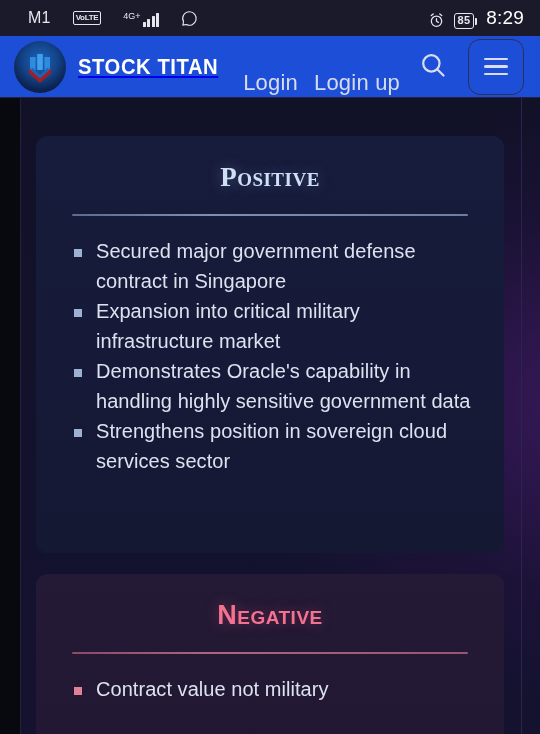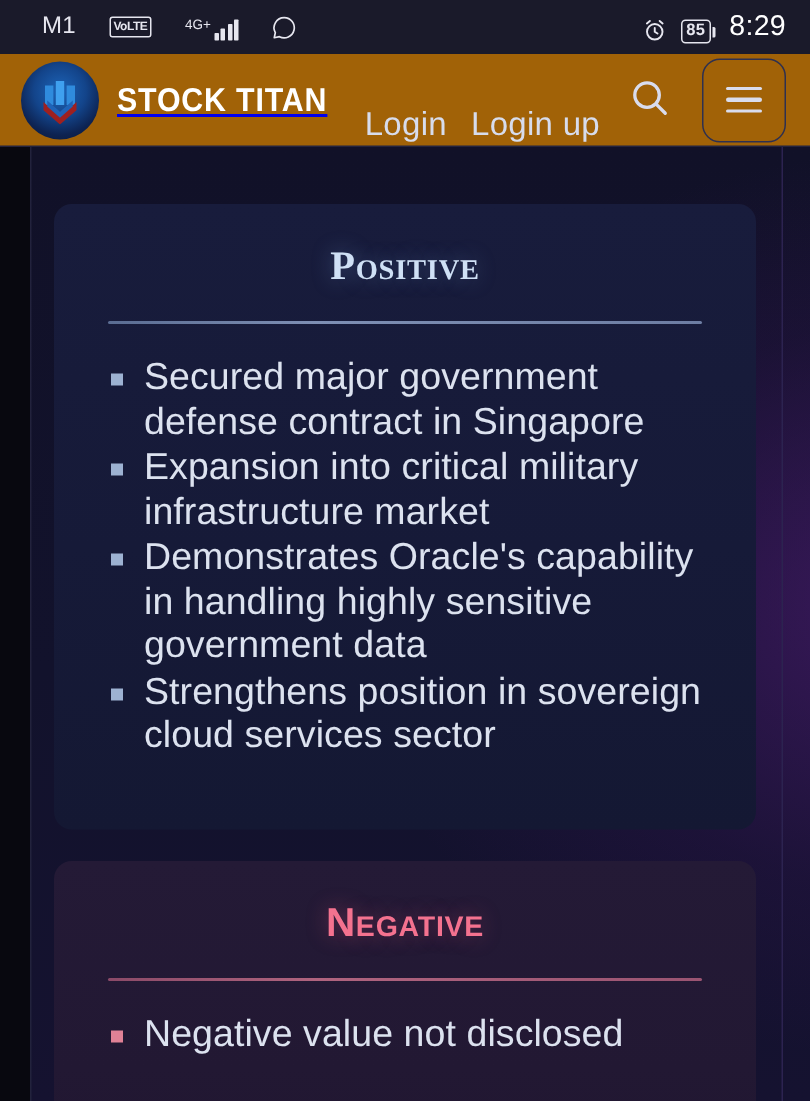--- a/index.html
+++ b/index.html
@@ -68,21 +68,21 @@
     line-height:1.05;
     letter-spacing:.2px;
   }
   .batt-cap { width:2px; height:7px; background:#e6e6ef; border-radius:0 1px 1px 0; }
   .clock { font-size:19px; color:#ffffff; letter-spacing:.2px; }
 
   
   #navbar {
     position:relative;
     height:62px;
-    background:#a16207;
+    background:#1d4ed8;
     display:flex;
     align-items:center;
     padding:0 16px 0 14px;
     z-index:20;
     border-bottom:1px solid #23233f;
   }
   #brand { display:flex; align-items:center; gap:12px; flex:0 0 auto; }
   .logo {
     width:52px; height:52px; border-radius:50%;
     background:radial-gradient(circle at 50% 38%, #1d64b8 0%, #13448a 42%, #0d2352 70%, #0a1530 100%);
@@ -187,21 +187,21 @@
   #divider-negative { background:linear-gradient(90deg, #8b4a68 0%, #b0647f 35%, #9a5472 100%); }
 
   ul.points {
     list-style:none;
     margin:21px 0 0 0;
     padding:0 26px 0 38px;
   }
   ul.points li {
     position:relative;
     color:#dce2ef;
-    font-size:25px;
+    font-size:20px;
     line-height:29.5px;
     padding-left:22px;
     margin-bottom:1px;
     letter-spacing:.05px;
   }
   ul.points li::before {
     content:"";
     position:absolute;
     left:0; top:12px;
     width:8px; height:8px;
@@ -296,18 +296,18 @@
         <li>Expansion into critical military infrastructure market</li>
         <li>Demonstrates Oracle's capability in handling highly sensitive government data</li>
         <li>Strengthens position in sovereign cloud services sector</li>
       </ul>
     </section>
 
     <section class="card" id="card-negative">
       <h2 class="card-title" id="title-negative">Negative</h2>
       <div class="divider" id="divider-negative"></div>
       <ul class="points" id="list-negative">
-        <li>Negative value not disclosed</li>
+        <li>Contract value not military</li>
       </ul>
     </section>
   </div>
 
 </div>
 
 </body></html>

